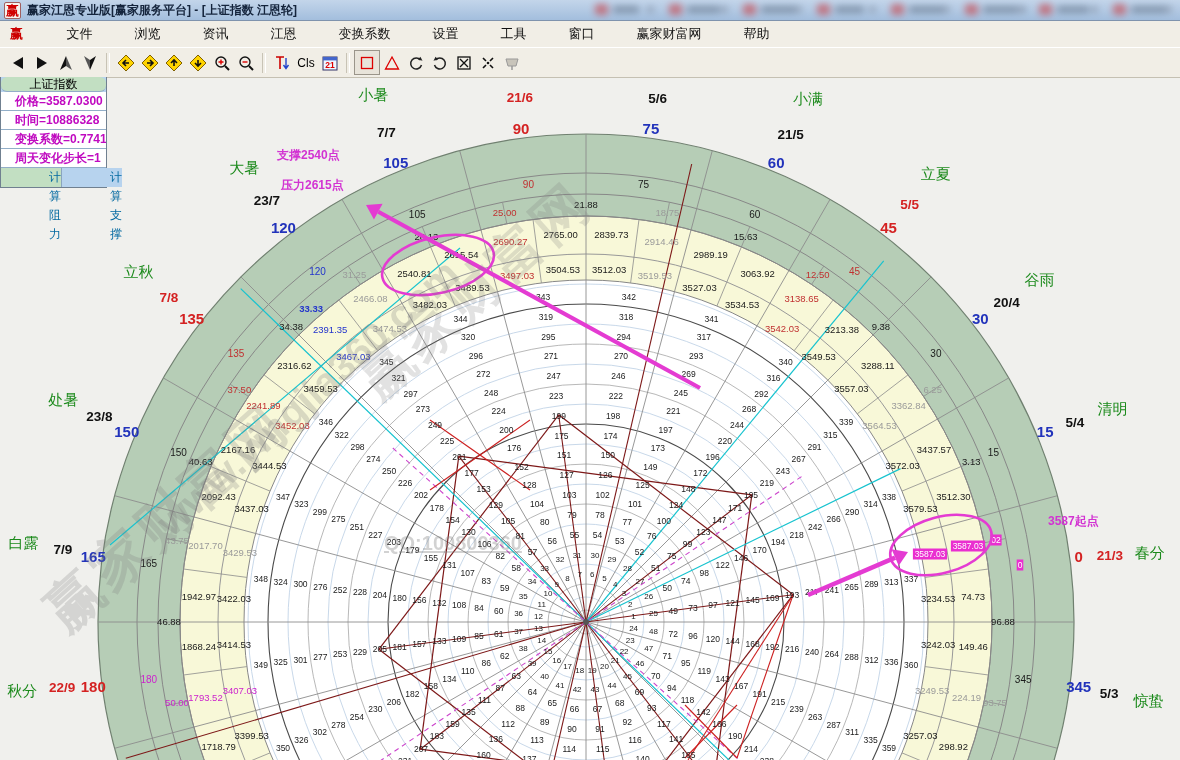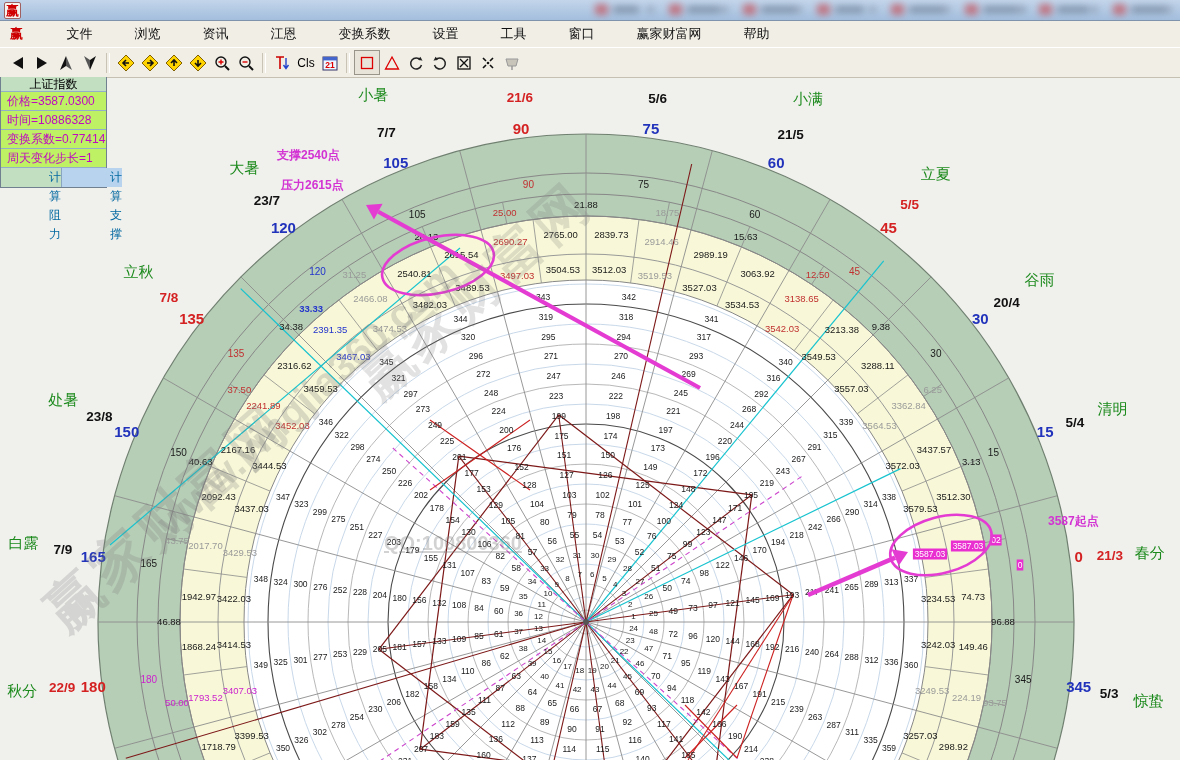--- a/index.html
+++ b/index.html
@@ -25,23 +25,23 @@
   
   #toolbar{position:absolute;left:0;top:47px;width:1180px;height:29px;background:#f1eee6;
     border-top:1px solid #fff;border-bottom:1px solid #c5c0b2;display:flex;align-items:center;padding-left:6px;}
   .tb-btn{width:24px;height:23px;display:flex;align-items:center;justify-content:center;margin:7px 0px;}
   .tb-sep{width:2px;height:20px;border-left:1px solid #c8c3b5;border-right:1px solid #fff;margin:0 4px;}
   .tb-sel{border:1px solid #9a958a;background:#e8e4da;}
   
   #panel{position:absolute;left:0;top:77px;width:105px;border:1px solid #708090;border-top:none;
     font-size:12px;background:#b7d3ee;}
   .p-head{height:14px;line-height:14px;text-align:center;background:#c2dfc2;color:#000;
-    border-bottom:1px solid #92aec8;font-weight:normal;}
-  .p-row{height:18px;line-height:18px;padding-left:6px;background:#bef264;color:#c00ac0;
-    border-bottom:1px solid #92aec8;font-weight:normal;letter-spacing:0px;white-space:nowrap;overflow:hidden;}
+    border-bottom:1px solid #92aec8;font-weight:normal;border-radius:6px;}
+  .p-row{height:18px;line-height:18px;padding-left:14px;background:#ffffff;color:#c00ac0;
+    border-bottom:1px solid #92aec8;font-weight:bold;letter-spacing:0px;white-space:nowrap;overflow:hidden;}
   #p-btns{display:flex;height:19px;}
   .p-btn{flex:1;line-height:19px;text-align:center;color:#0369a1;padding-left:48px;}
   .p-btn.g{background:#c2dfc2;border-right:1px solid #8aa5bf;}
   .p-btn.b{background:#b7d3ee;}
   
   .anno{position:absolute;color:#d233d2;font-size:12px;font-weight:bold;white-space:nowrap;
     font-family:"Liberation Sans",sans-serif;}
   
   .wm{position:absolute;color:#7e7e7e;white-space:nowrap;pointer-events:none;}
   svg text{font-family:"Liberation Sans","DejaVu Sans",sans-serif;}
@@ -624,20 +624,21 @@
   <div class="wm" id="wm-url" style="left:113px;top:375px;font-size:40px;font-weight:bold;opacity:.26;transform:rotate(-42deg);">www.yingjia360.com</div>
   <div class="wm" id="wm-big2" style="left:330px;top:255px;font-size:54px;font-weight:bold;opacity:.22;transform:rotate(-42deg);letter-spacing:4px;">赢家财富网</div>
   <div class="wm" id="wm-qq" style="left:384px;top:532px;font-size:20px;font-weight:bold;opacity:.34;text-decoration:underline;">QQ:100800360</div>
 
   <div class="anno" style="left:277px;top:147px;">支撑2540点</div>
   <div class="anno" style="left:281px;top:177px;">压力2615点</div>
   <div class="anno" style="left:1048px;top:513px;">3587起点</div>
 
   <div id="titlebar">
     <span id="app-icon">赢</span>
+    <span id="title-text">赢家江恩专业版[赢家服务平台] - [上证指数 江恩轮]</span>
     <div id="blur-tabs">
         <div class="blob-r" style="left: 15px;"></div>
         <div class="blob-t" style="left: 33px; width: 26px;"></div>
         <div class="blob-x" style="left: 67px;"></div>
         <div class="blob-r" style="left: 89px;"></div>
         <div class="blob-t" style="left: 107px; width: 33px;"></div>
         <div class="blob-x" style="left: 141px;"></div>
         <div class="blob-r" style="left: 163px;"></div>
         <div class="blob-t" style="left: 181px; width: 40px;"></div>
         <div class="blob-x" style="left: 215px;"></div>

